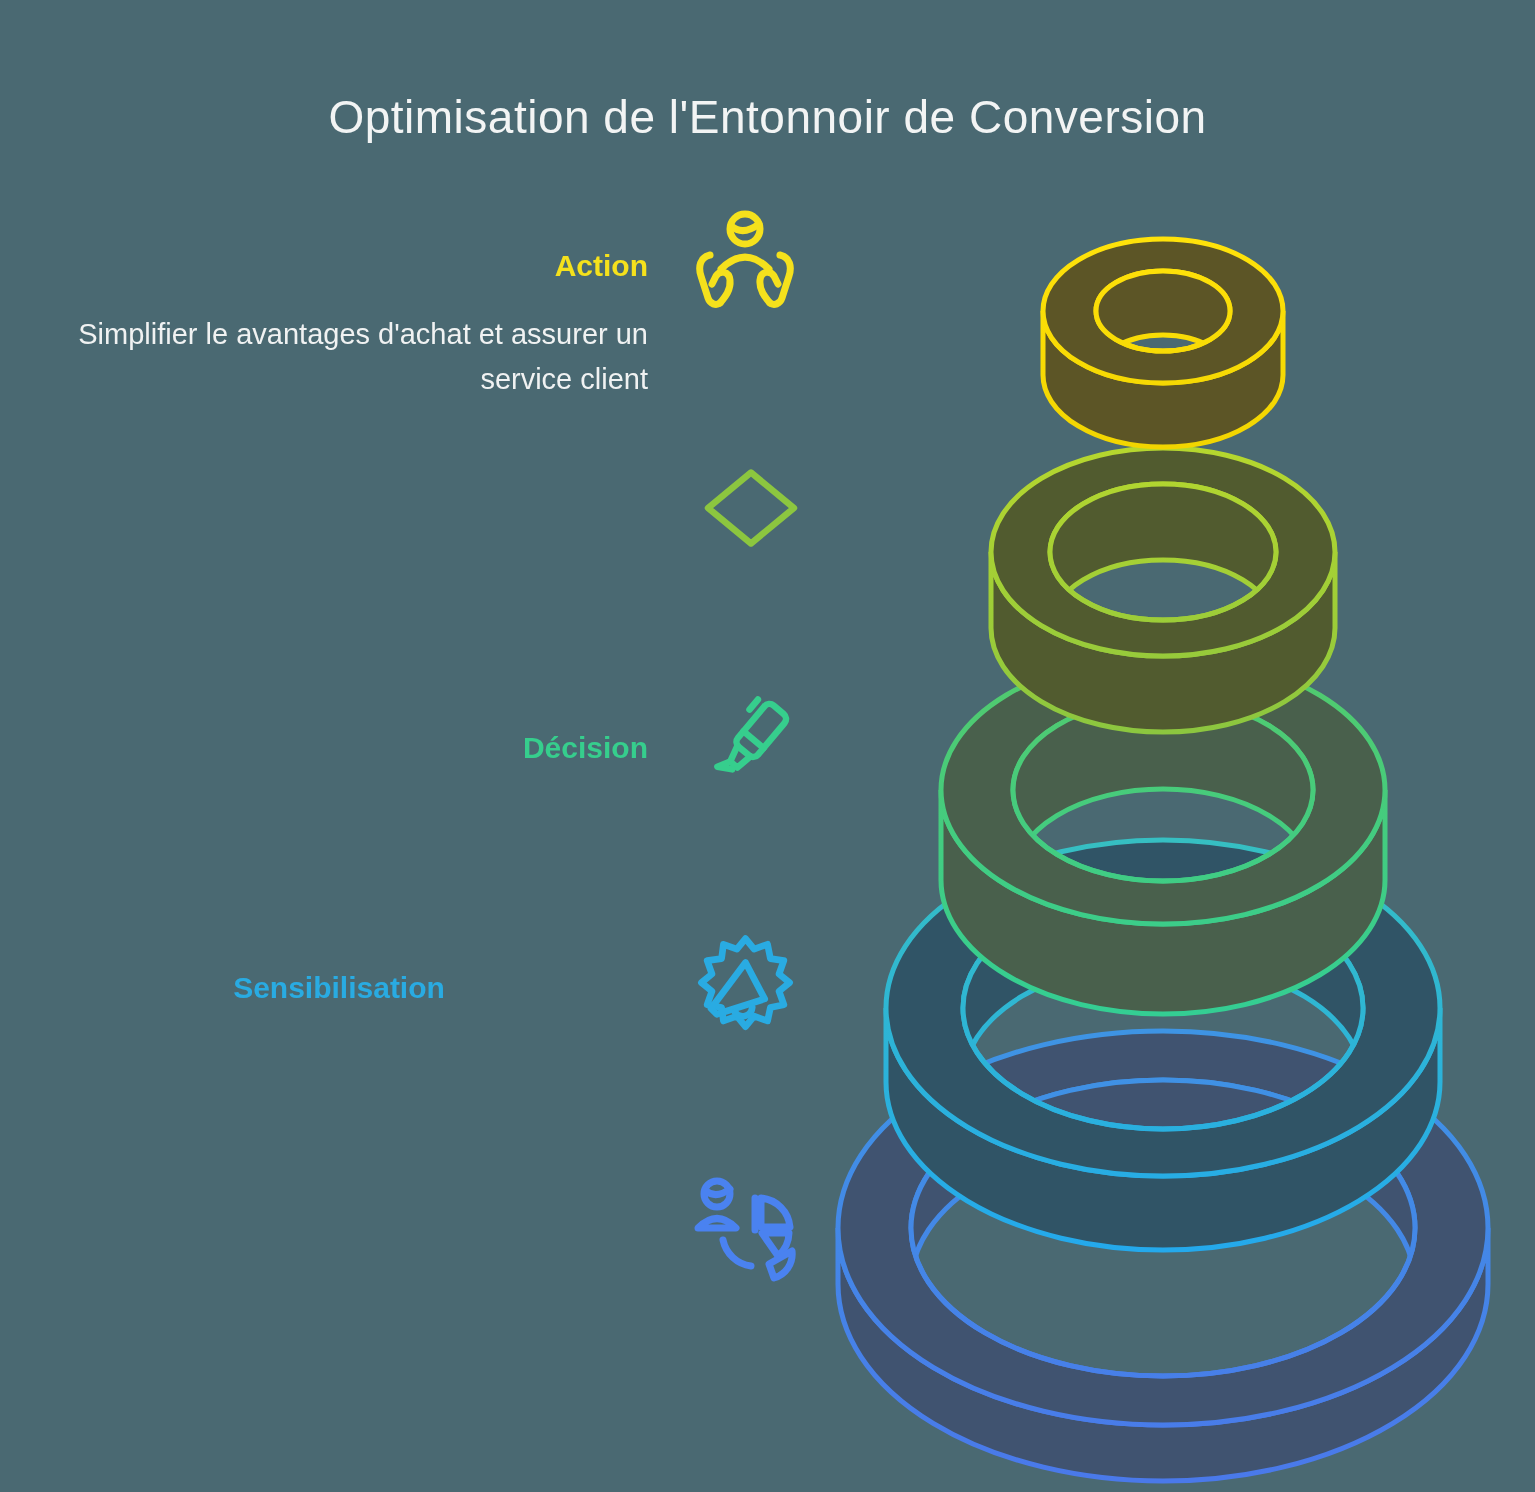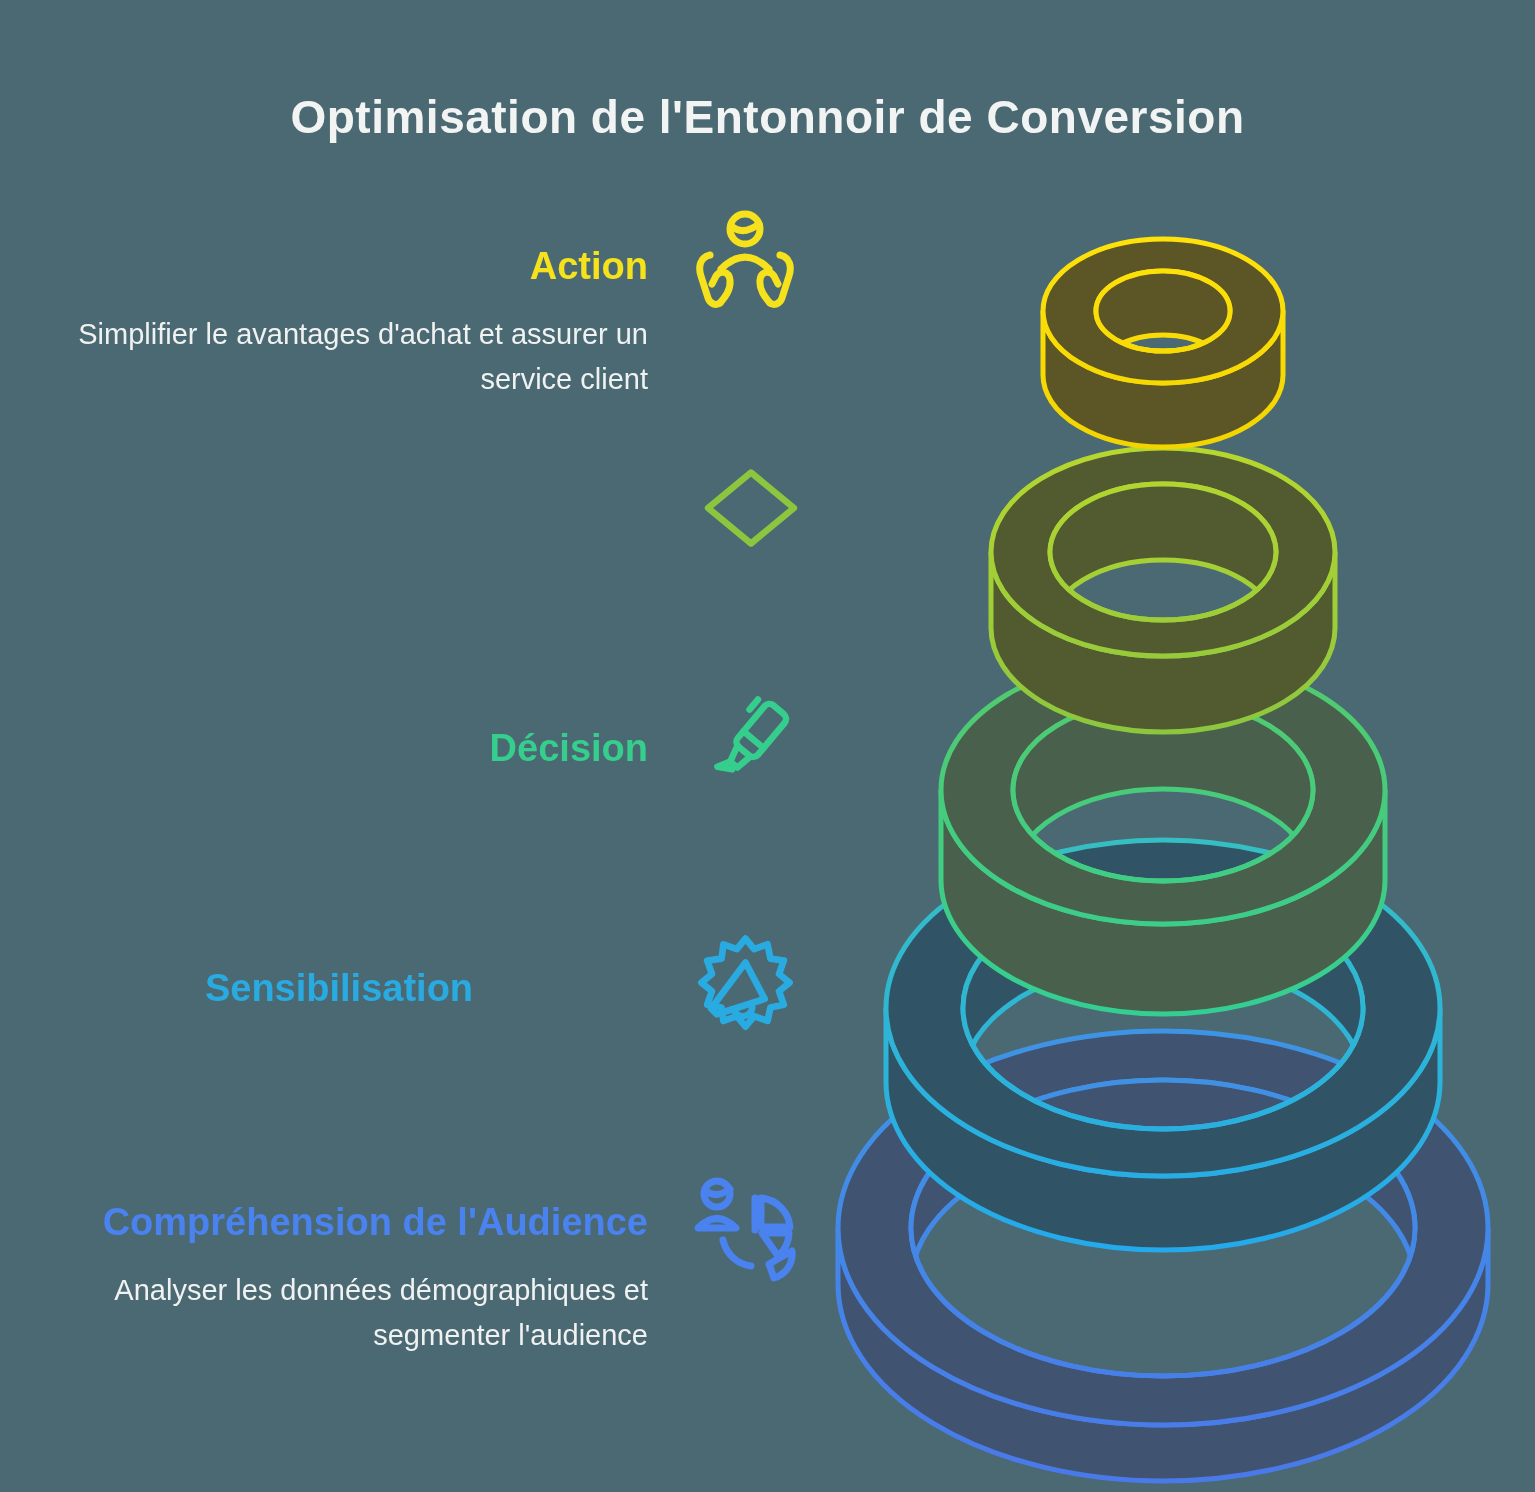--- a/index.html
+++ b/index.html
@@ -1,23 +1,23 @@
 <!DOCTYPE html>
 <html><head>
 <meta charset="utf-8">
 <style>
   html,body{margin:0;padding:0;}
   body{background:#4A6972;font-family:"Liberation Sans",sans-serif;}
   .canvas{position:relative;width:1535px;height:1492px;overflow:hidden;background:#4A6972;margin:0 auto;}
   .page-title{position:absolute;top:90px;left:0;right:0;margin:0;text-align:center;
-    font-size:46px;font-weight:700;color:#F2F4F4;letter-spacing:.5px;}
+    font-size:46px;font-weight:400;color:#F2F4F4;letter-spacing:.5px;}
   #funnel-svg{position:absolute;inset:0;width:1535px;height:1492px;display:block;}
   .stage{position:absolute;left:30px;width:790px;}
   .stage-text{width:618px;text-align:right;}
-  .stage-label{margin:0;font-size:38px;font-weight:700;line-height:48px;}
+  .stage-label{margin:0;font-size:30px;font-weight:700;line-height:48px;}
   .stage-desc{margin:22px 0 0 0;font-size:29px;font-weight:400;line-height:45px;color:#F0F2F2;
     white-space:pre-line;}
   .stage-icon{position:absolute;color:#fff;}
   .stage-icon svg{display:block;width:100%;height:100%;}
   .icon-stroke{stroke:currentColor;fill:none;stroke-width:7;stroke-linecap:round;stroke-linejoin:round;}
 </style>
 </head>
 <body style="background: rgb(74, 105, 114);">
 
 <div class="canvas" style="background: rgb(74, 105, 114);">
@@ -170,20 +170,15 @@
         <path d="M 21,19 Q 31,27 45,17"></path>
         <path d="M 13,56 Q 32,37 51,56 Z"></path>
         <path d="M 38,68 A 33,33 0 0 0 66,94"></path>
         <line x1="70" y1="26" x2="70" y2="58"></line>
         <path d="M 76,26 A 32,32 0 0 1 105,55 L 76,55 Z"></path>
         <path d="M 77,61 L 104,61 A 31,31 0 0 1 93,84 Z"></path>
         <path d="M 84,92 L 107,79 A 25,25 0 0 1 89,106 Z"></path>
       </g>
         </svg>
     </div>
-    <div class="stage-text">
-      <h2 class="stage-label" style="color: rgb(74, 130, 240);">Compréhension de l'Audience</h2>
-      <p class="stage-desc">Analyser les données démographiques et
-segmenter l'audience</p>
-    </div>
   </section>
 
 </div>
 
 </body></html>

